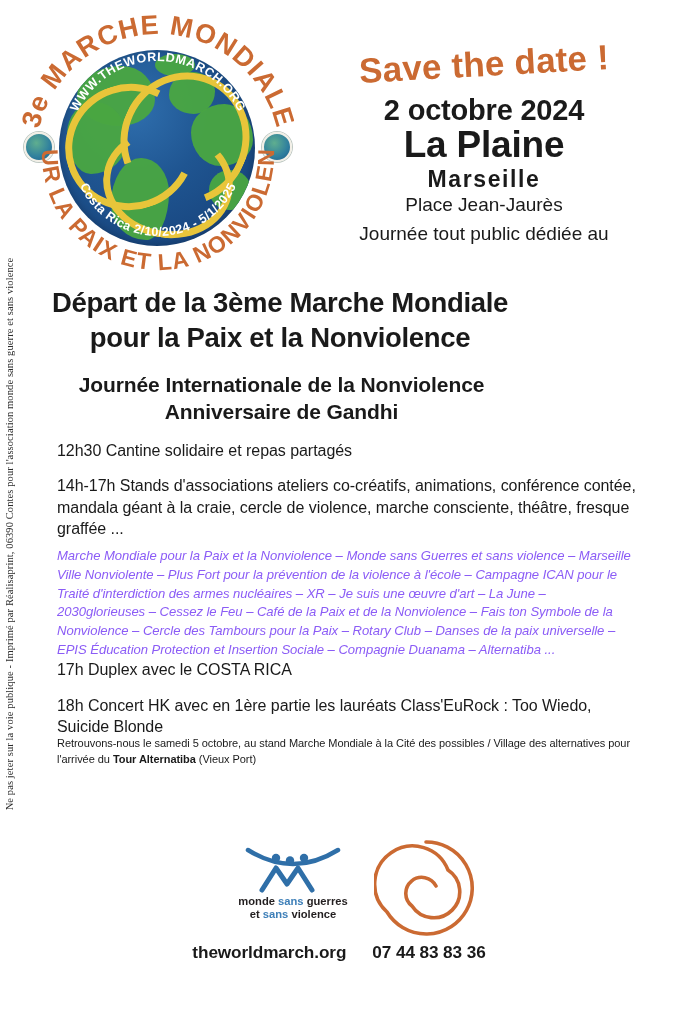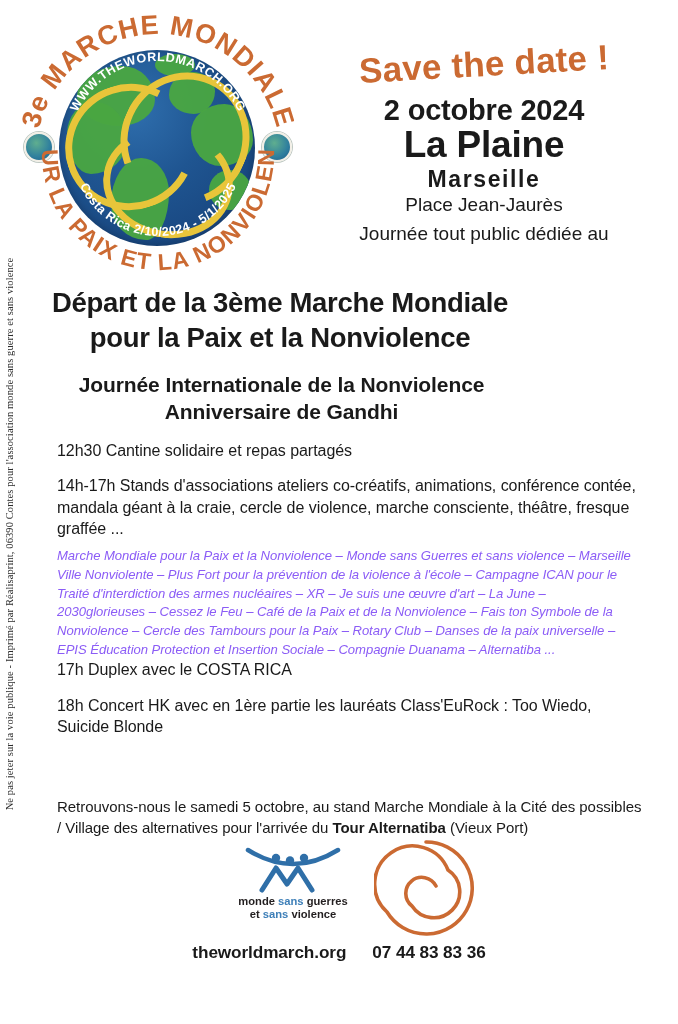--- a/index.html
+++ b/index.html
@@ -188,23 +188,23 @@
     line-height: 1.43;
     margin-top: -6px;
     letter-spacing: -0.05px;
     color: #8b5cf6;
   }
 
   
   .retrouvons {
     position: absolute;
     left: 57px;
-    top: 796px;
+    top: 736px;
     width: 585px;
-    font-size: 15px;
+    font-size: 11px;
     line-height: 1.42;
     letter-spacing: -0.05px;
   }
   .retrouvons b { font-weight: bold; }
 
   
   .bottom-logos {
     position: absolute;
     left: 0;
     top: 836px;

